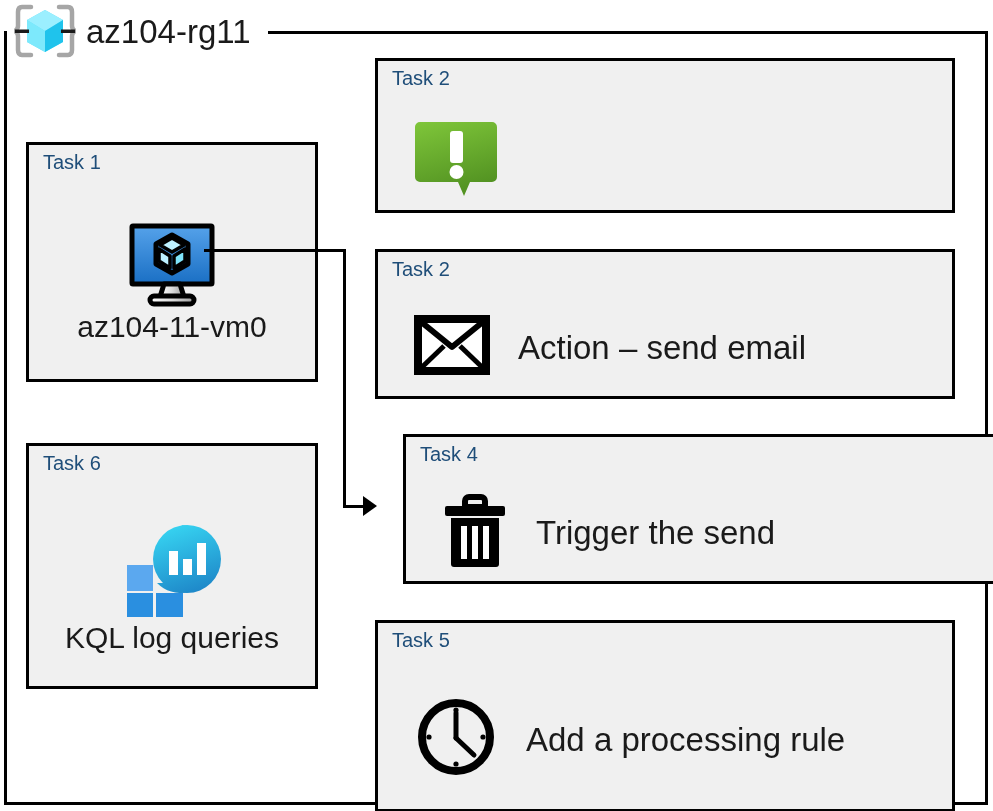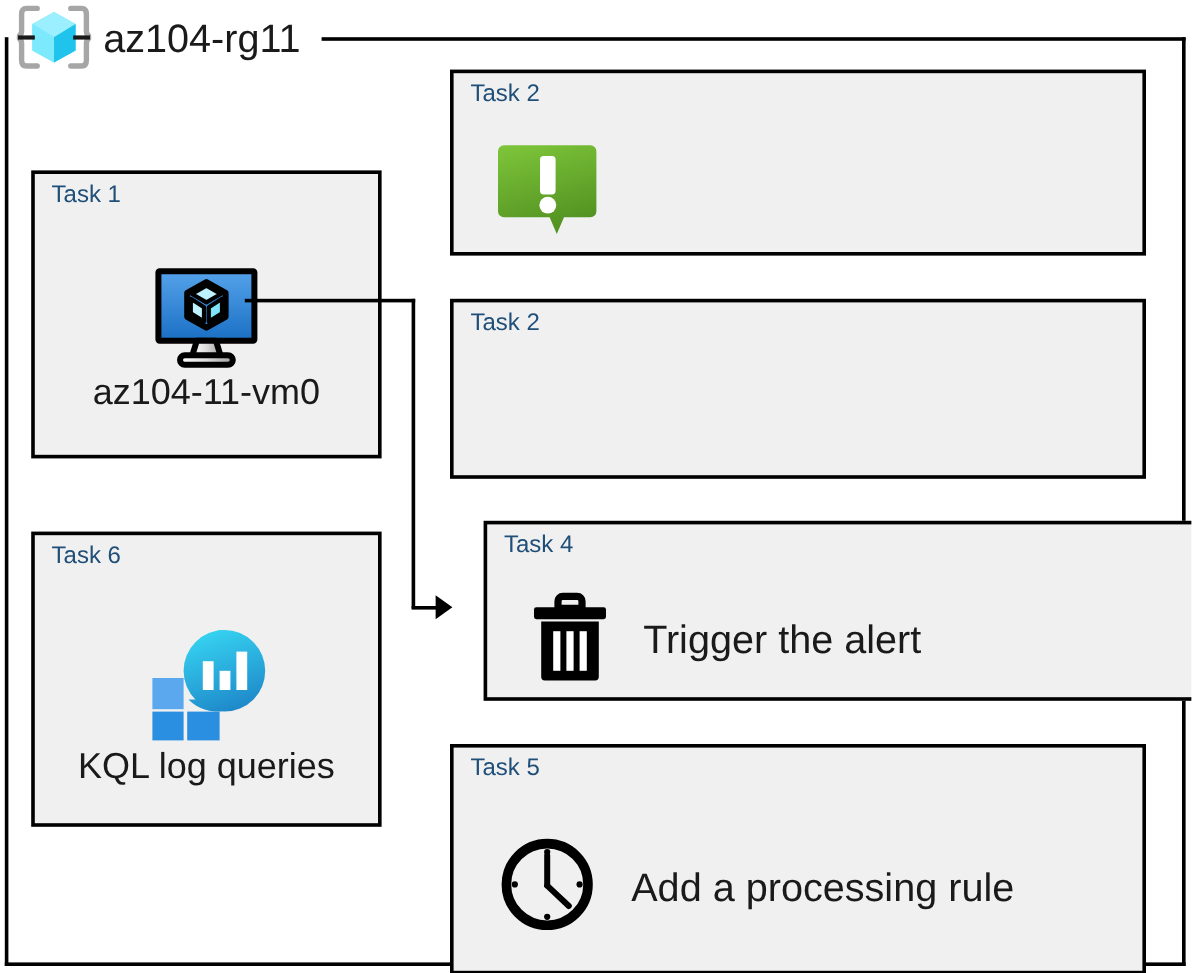--- a/index.html
+++ b/index.html
@@ -246,39 +246,50 @@
           <path d="M6 4 h72 a5 5 0 0 1 5 5 v50 a5 5 0 0 1 -5 5 h-22 l-6 14 l-6 -14 h-38 a5 5 0 0 1 -5 -5 v-50 a5 5 0 0 1 5 -5 z" fill="url(#alertGrad)"></path>
           <rect x="36" y="13" width="13" height="32" rx="3" fill="#ffffff"></rect>
           <circle cx="42.5" cy="54" r="7" fill="#ffffff"></circle>
         </svg>
       </span>
     </div>
   </div>
 
   <div class="task-box" style="left:375px; top:249px; width:580px; height:150px;">
     <span class="task-label">Task 2</span>
+    <div class="wide-body">
+      <span class="icon-slot">
+        <svg width="76" height="60" viewBox="0 0 76 60">
+          <rect x="4" y="4" width="68" height="52" fill="#ffffff" stroke="#000" stroke-width="8"></rect>
+          <path d="M6 6 L38 32 L70 6" fill="none" stroke="#000" stroke-width="6" stroke-linejoin="round"></path>
+          <path d="M6 54 L30 31" fill="none" stroke="#000" stroke-width="5"></path>
+          <path d="M70 54 L46 31" fill="none" stroke="#000" stroke-width="5"></path>
+        </svg>
+      </span>
+      <span class="wide-text">Action – send email</span>
+    </div>
   </div>
 
   <div class="task-box" style="left:375px; top:434px; width:692px; height:150px;margin-left:28px;">
     <span class="task-label">Task 4</span>
     <div class="wide-body">
       <span class="icon-slot">
         <svg width="66" height="80" viewBox="0 0 66 80">
 
           <path d="M23 11 a4 4 0 0 1 4 -4 h12 a4 4 0 0 1 4 4 v6 h-20 z" fill="none" stroke="#000" stroke-width="6"></path>
 
           <rect x="3" y="16" width="60" height="10" rx="2" fill="#000"></rect>
 
           <path d="M9 28 h48 v46 a3 3 0 0 1 -3 3 h-42 a3 3 0 0 1 -3 -3 z" fill="#000"></path>
           <rect x="19" y="36" width="6" height="33" fill="#ffffff"></rect>
           <rect x="30" y="36" width="6" height="33" fill="#ffffff"></rect>
           <rect x="41" y="36" width="6" height="33" fill="#ffffff"></rect>
         </svg>
       </span>
-      <span class="wide-text">Trigger the alert</span>
+      <span class="wide-text">Trigger the send</span>
     </div>
   </div>
 
   <div class="task-box" style="left:375px; top:620px; width:580px; height:192px;">
     <span class="task-label">Task 5</span>
     <div class="wide-body">
       <span class="icon-slot">
         <svg width="84" height="84" viewBox="0 0 84 84">
           <circle cx="42" cy="42" r="34" fill="none" stroke="#000" stroke-width="8"></circle>
           <circle cx="42" cy="15" r="2.6" fill="#000"></circle>

